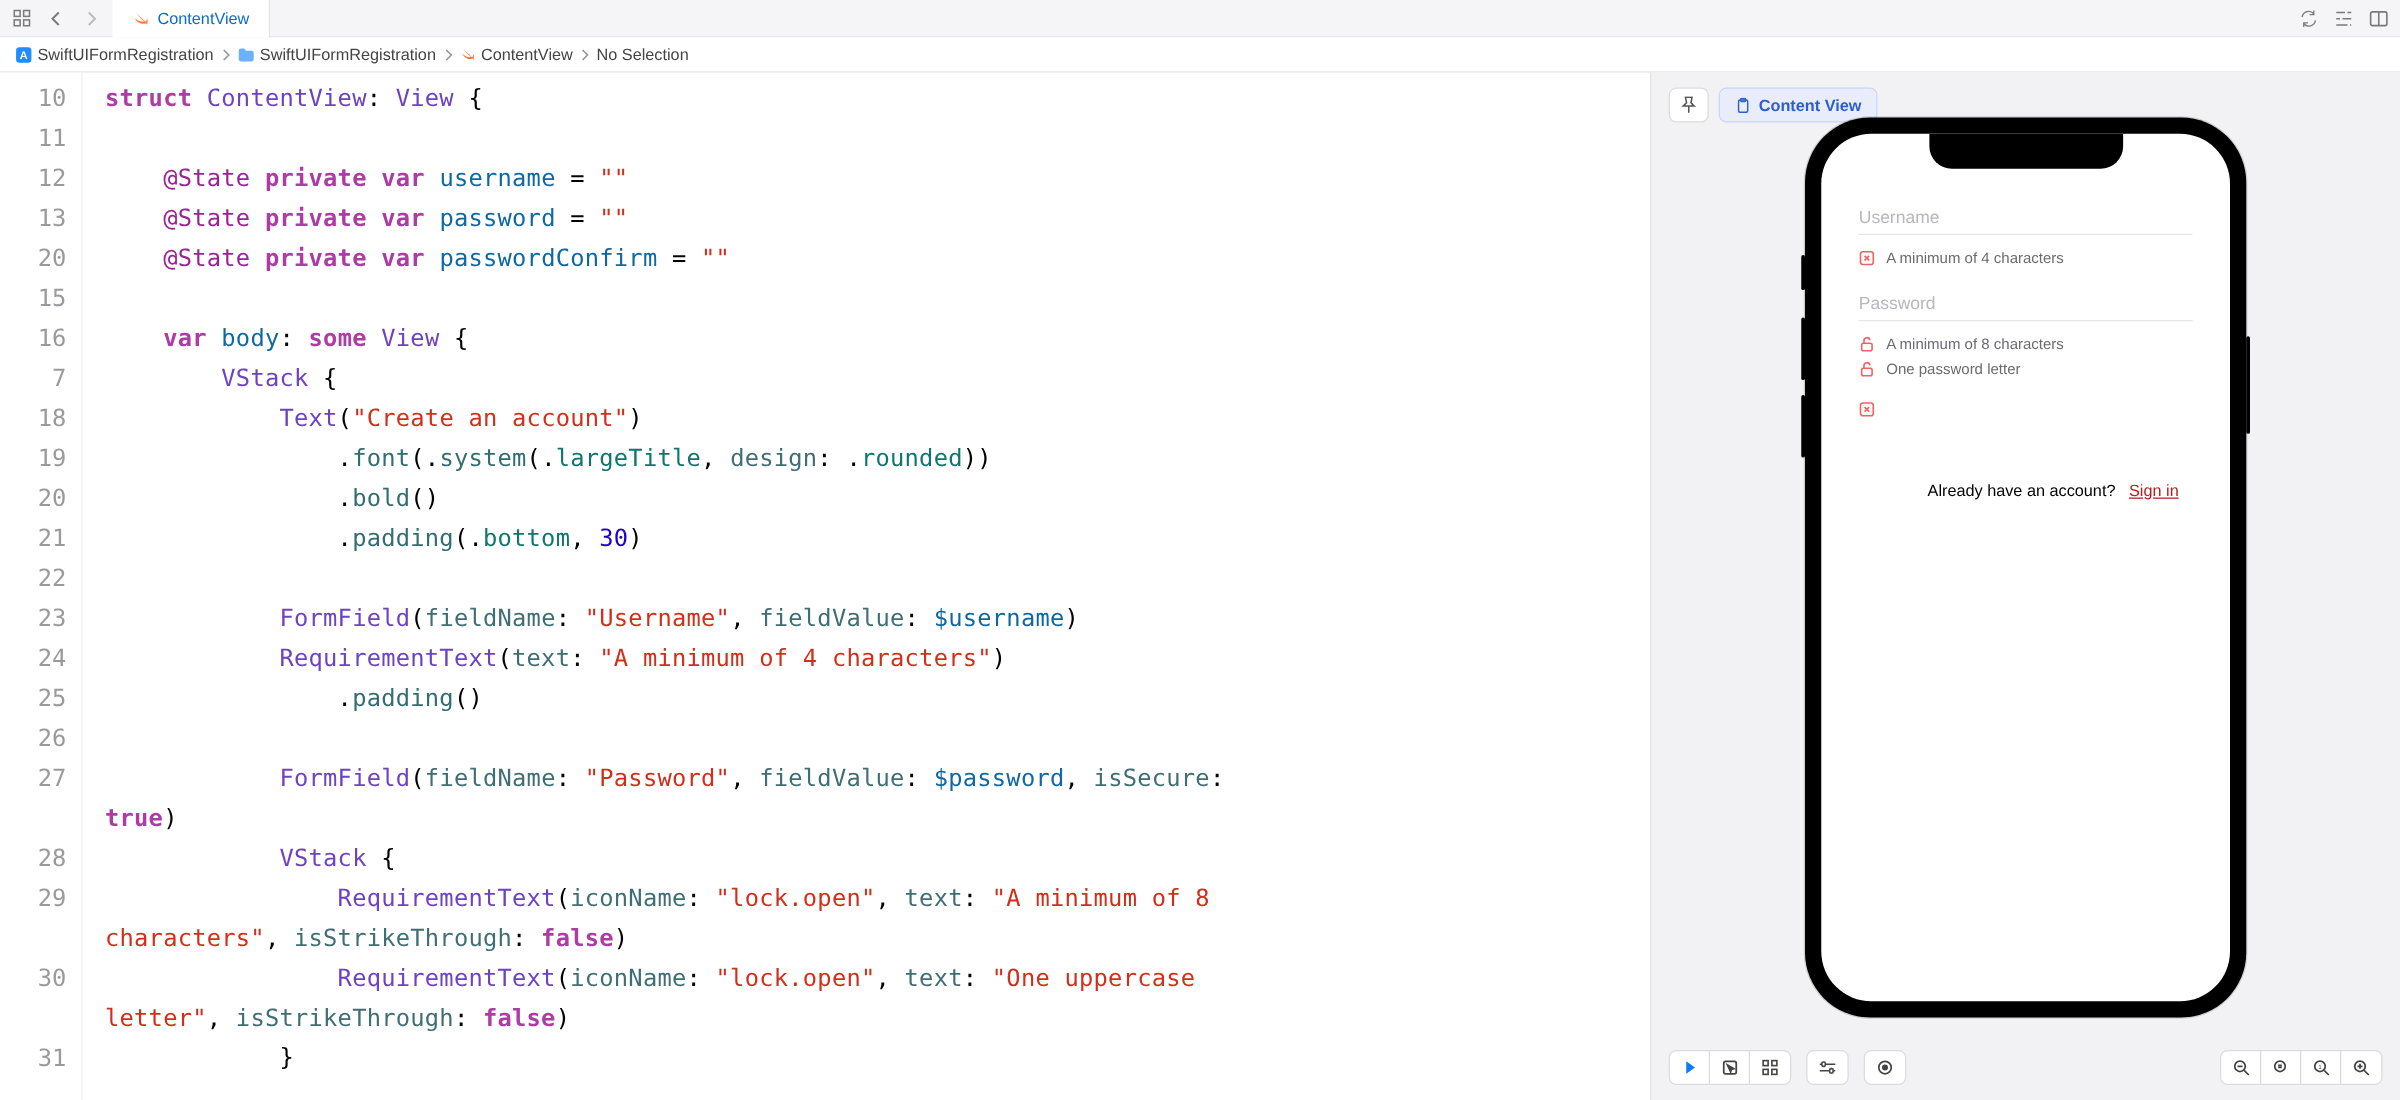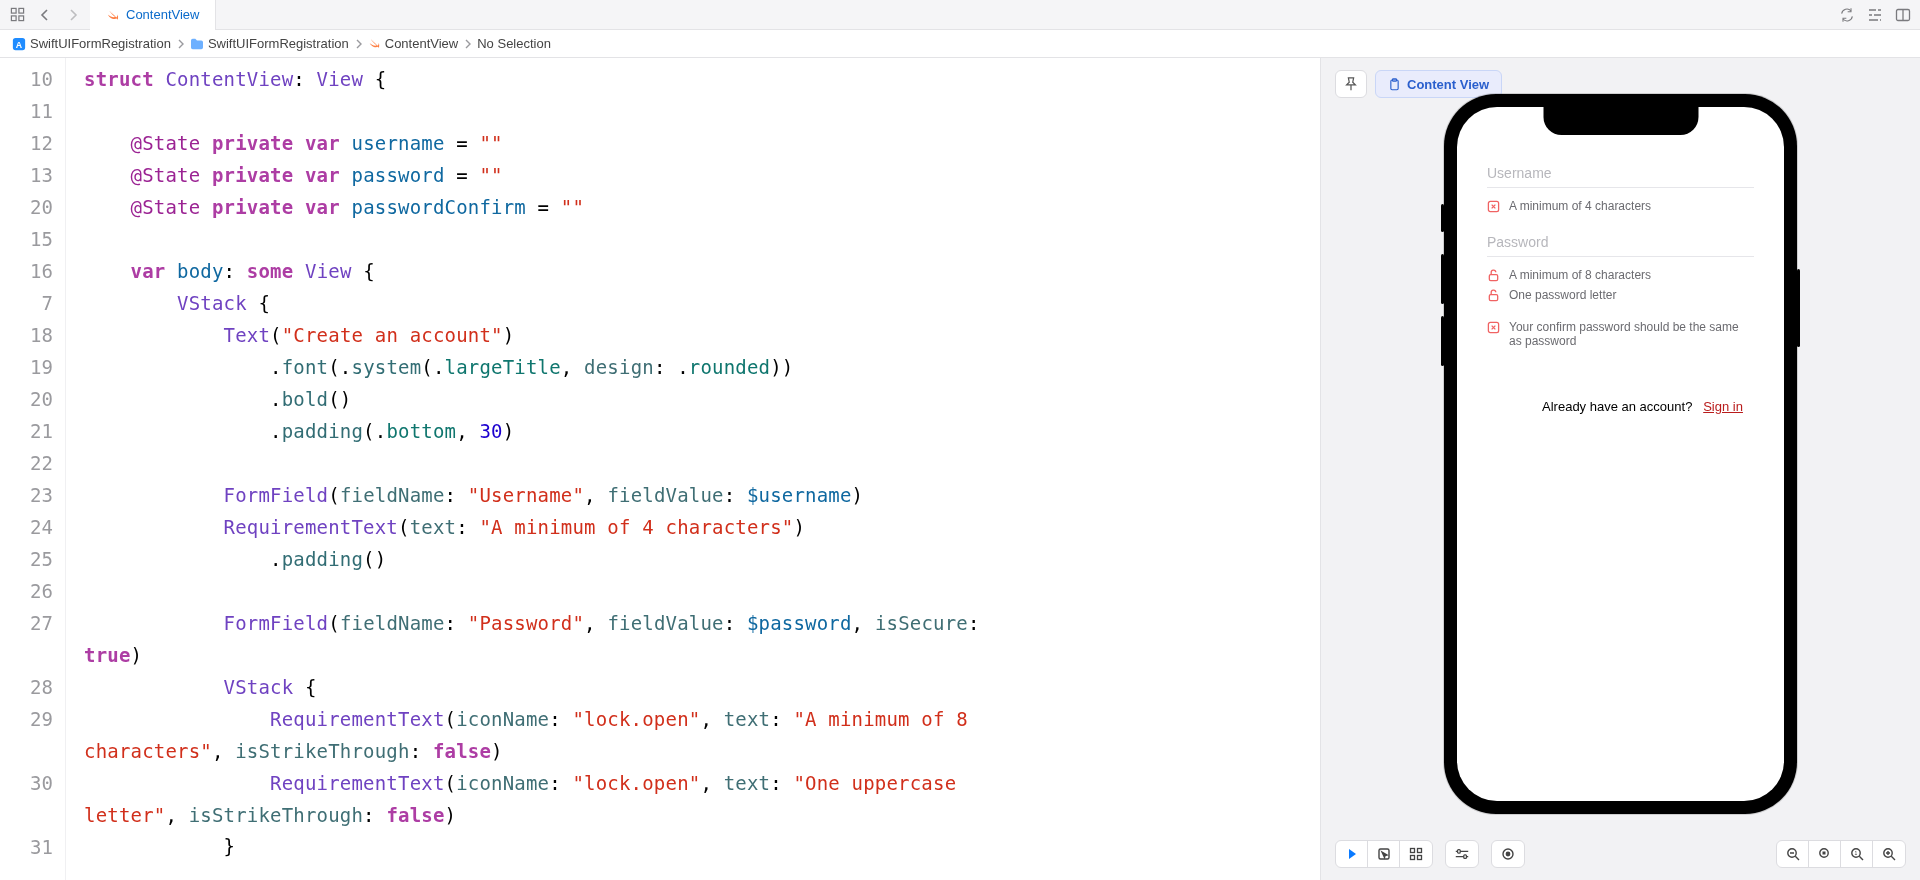--- a/index.html
+++ b/index.html
@@ -333,21 +333,20 @@
           </div>
 
           <div class="ph-reqs">
             <div class="ph-req">
               <span class="ico">
                   <svg width="13" height="13" viewBox="0 0 14 14" fill="none" stroke="currentColor" stroke-width="1.4">
                     <rect x="1.5" y="1.5" width="11" height="11" rx="2"></rect>
                     <path d="M5 5l4 4M9 5l-4 4"></path>
                   </svg>
                 </span>
-              <span>Your confirm password should be the same as password</span>
             </div>
           </div>
 
 
           <div class="ph-signin">
             <span class="have">Already have an account?</span>
             &nbsp;
             <span class="link">Sign in</span>
           </div>
         </div>

